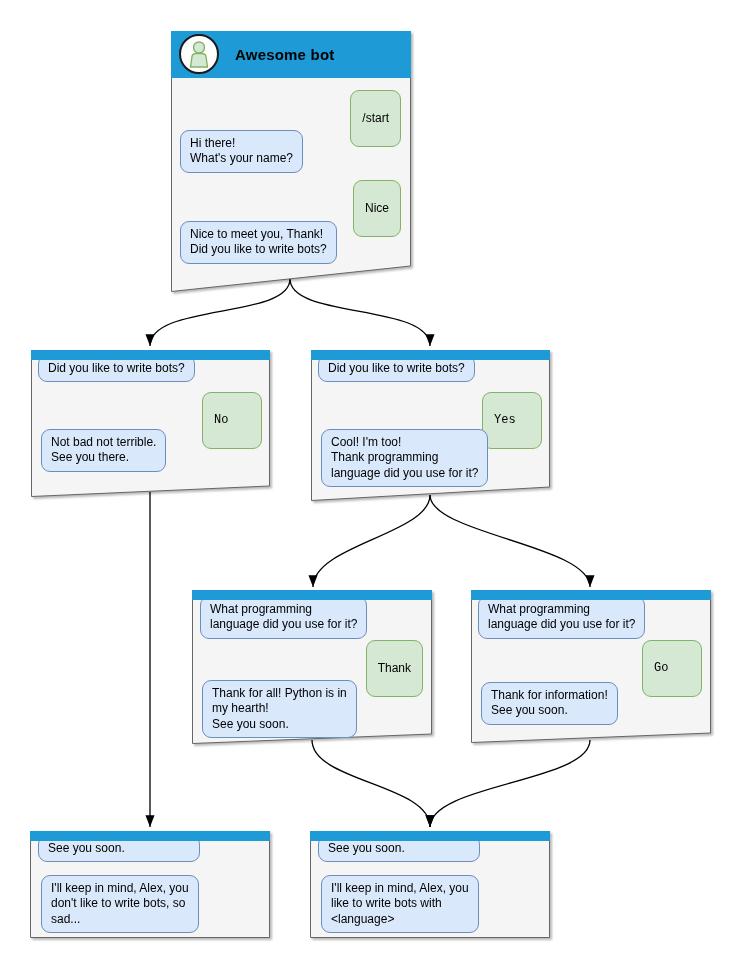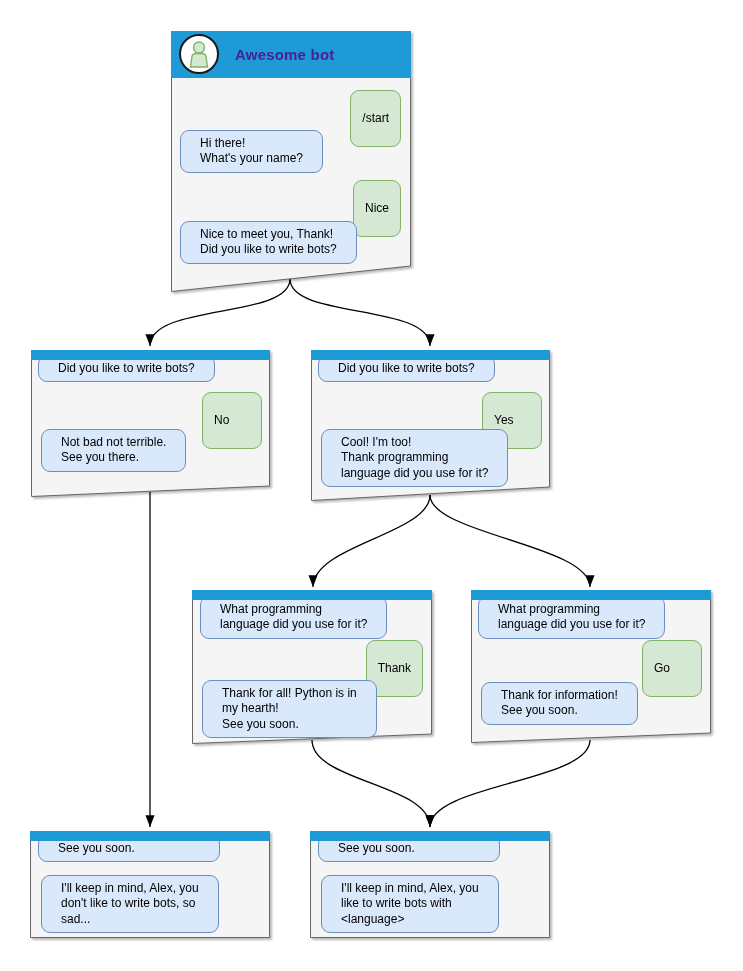--- a/index.html
+++ b/index.html
@@ -15,30 +15,30 @@
     position:absolute;left:0;top:0;width:100%;height:47px;background:#1e9bd7;
     display:flex;align-items:center;z-index:2;
   }
   .avatar{
     position:absolute;left:8px;top:3px;width:40px;height:40px;border-radius:50%;
     background:#ffffff;border:2px solid #1a1a1a;box-sizing:border-box;
     display:flex;align-items:center;justify-content:center;overflow:hidden;
   }
   .title{
     position:absolute;left:64px;top:0;height:100%;display:flex;align-items:center;
-    color:#4c1d95;font-size:15px;font-weight:bold;letter-spacing:.2px;
+    color:#000000;font-size:15px;font-weight:bold;letter-spacing:.2px;
   }
   .strip{position:absolute;left:0;top:0;width:100%;height:10px;background:#1e9bd7;z-index:3;}
   .bubble{
     position:absolute;z-index:1;font-size:12px;line-height:1.28;white-space:pre-line;
-    border:1px solid;border-radius:9px;padding:5px 19px;
+    border:1px solid;border-radius:9px;padding:5px 9px;
   }
   .bubble.bot{background:#dae8fc;border-color:#6c8ebf;}
   .bubble.user{background:#d5e8d4;border-color:#82b366;padding:20px 11px;}
-  .bubble.w-sm{min-width:36px;}
+  .bubble.w-sm{min-width:36px;font-family:Liberation Mono, monospace;}
   .bubble.w-fix{width:142px;}
 </style>
 </head>
 <body>
 
 <div class="canvas">
 
   <svg class="arrows" width="743" height="971">
     <defs>
       <marker id="arr" markerWidth="12" markerHeight="10" refX="9" refY="3.5" orient="auto">

